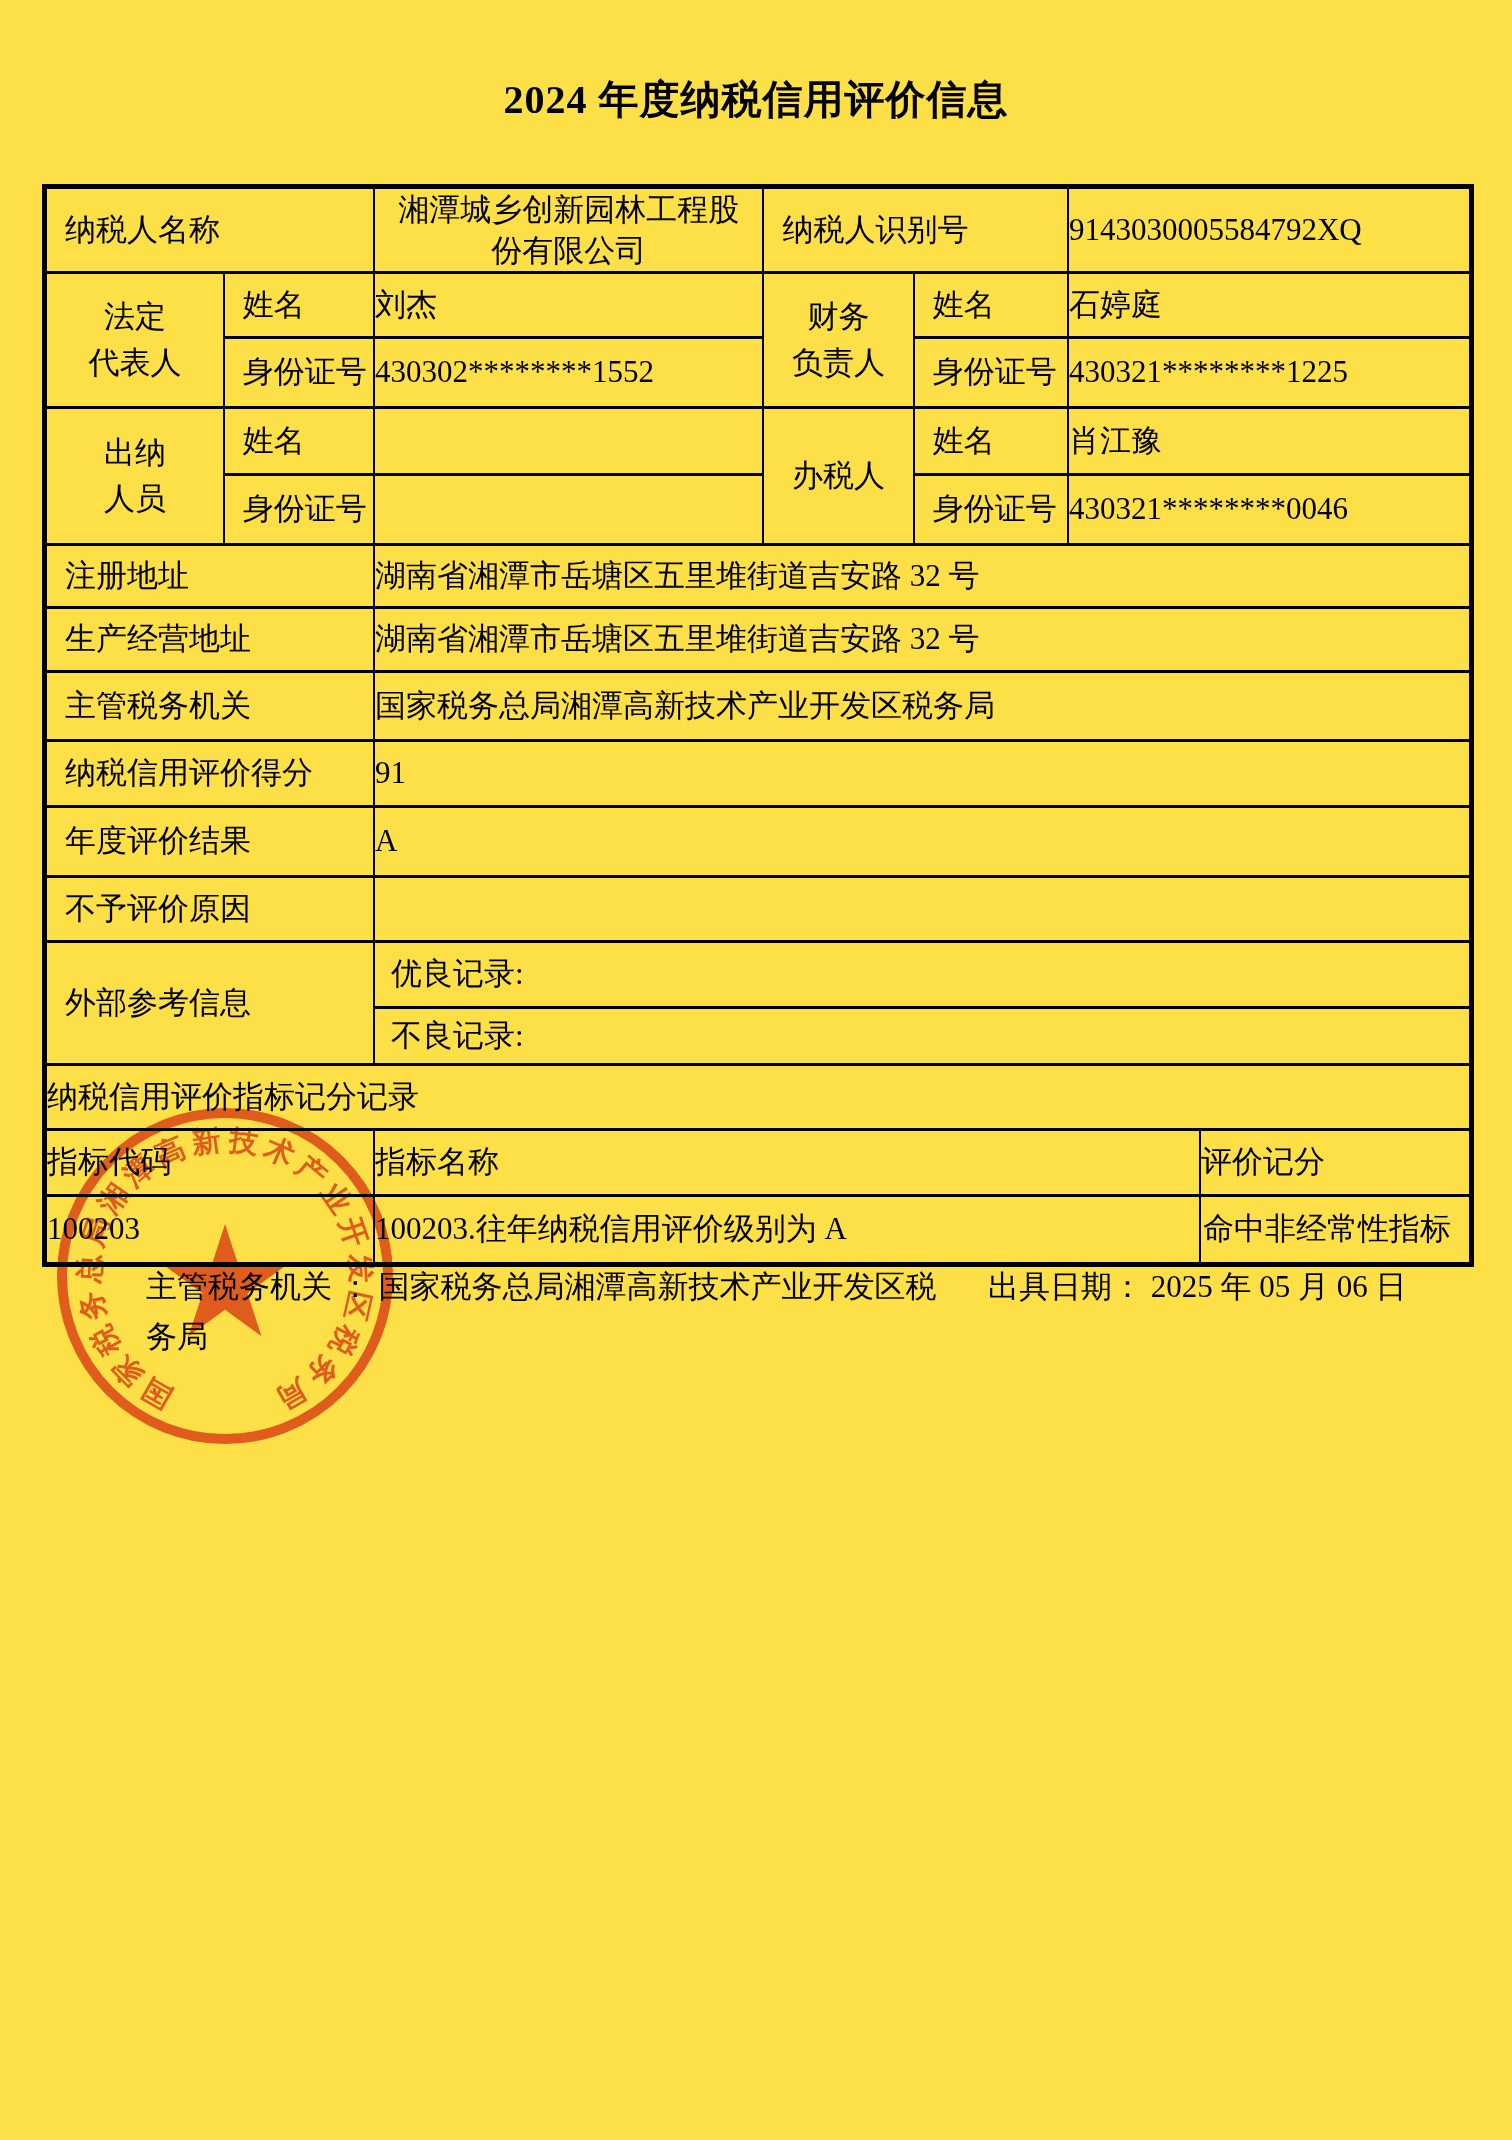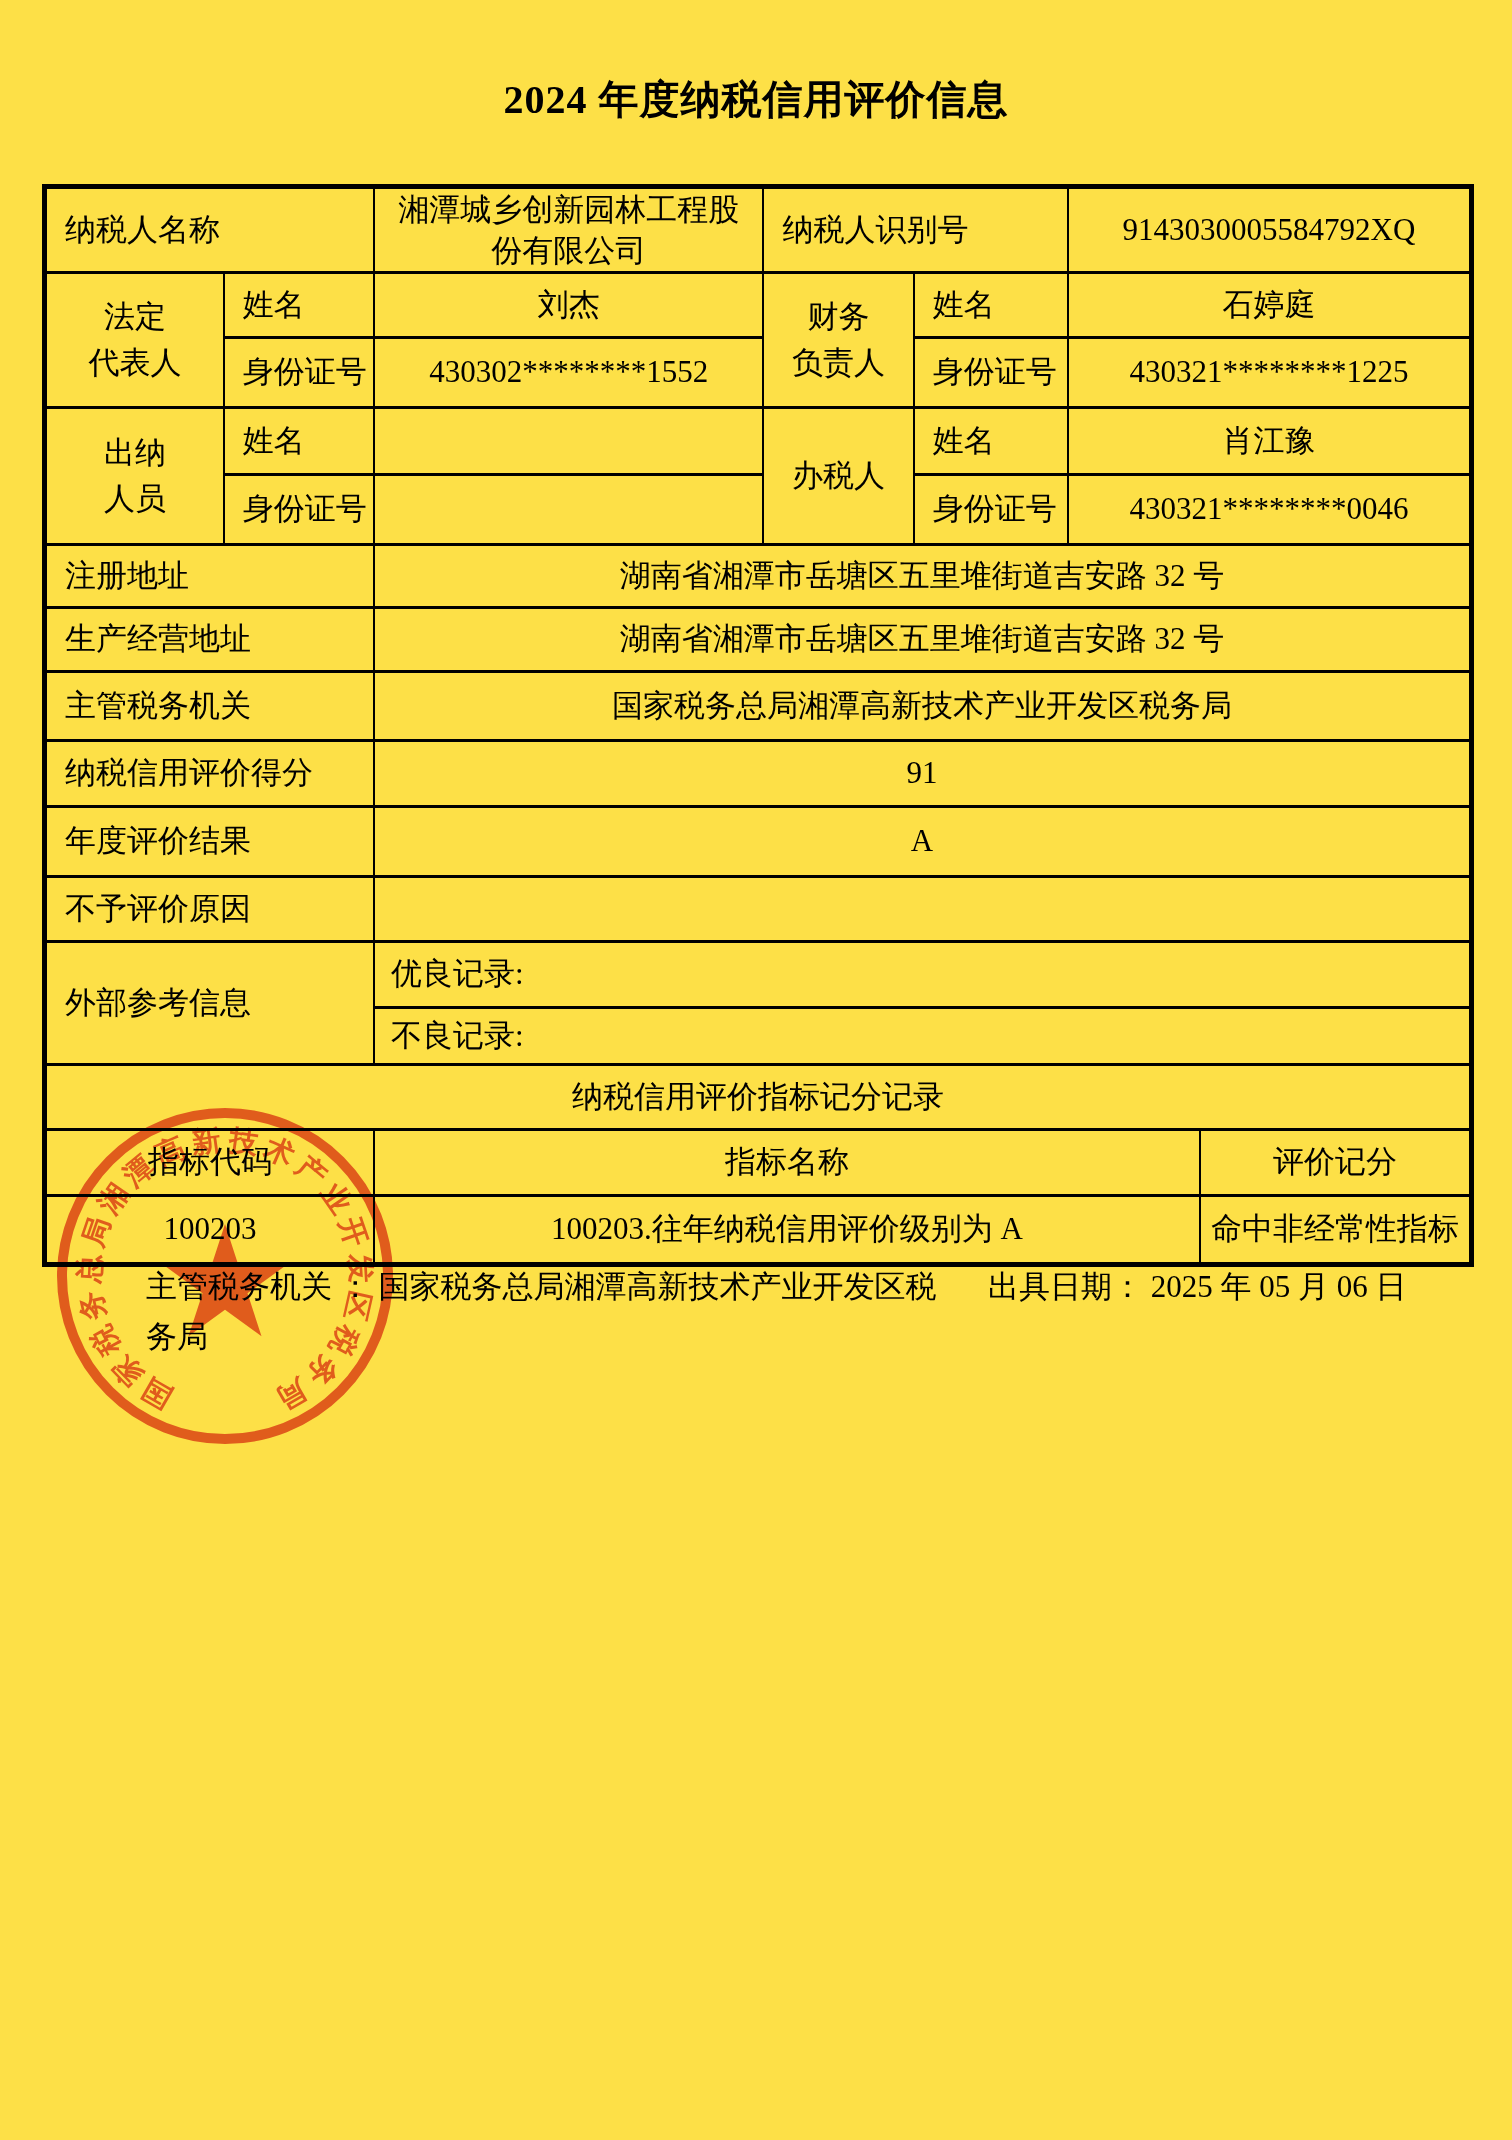--- a/index.html
+++ b/index.html
@@ -6,21 +6,21 @@
   body{width:1512px;height:2140px;position:relative;overflow:hidden;
        font-family:"Liberation Serif","DejaVu Serif",serif;color:#000;}
   .page{position:absolute;inset:0;background:#fde047;}
   .title{position:absolute;top:72px;left:0;width:100%;text-align:center;
          font-size:40px;font-weight:bold;letter-spacing:1px;}
   table.doc{position:absolute;left:42px;top:175px;width:1432px;
             border-collapse:collapse;table-layout:fixed;border:5px solid #000;margin-top:9px;}
   td{border:solid #000;border-width:3px 2px;font-size:31px;line-height:1.3;
      padding:0;vertical-align:middle;word-break:break-all;}
   td.lbl{text-align:left;padding-left:18px;}
-  td.ctr{text-align:center;}
+  td.ctr{}
   td.grp{text-align:center;white-space:pre-line;line-height:1.5;}
   td.wrapv{text-align:center;padding:0 16px;line-height:41px;}
   td.recl{text-align:left;padding-left:16px;}
   .footer-line{position:absolute;left:146px;top:1262px;width:815px;
                font-size:31px;line-height:50px;word-break:break-all;}
   .footer-date{position:absolute;left:988px;top:1262px;font-size:31px;line-height:50px;}
   .seal{position:absolute;left:52px;top:1102px;width:346px;height:348px;
         mix-blend-mode:multiply;opacity:0.85;}
   .seal svg{width:100%;height:100%;}
   .seal text{font-family:"Liberation Serif","DejaVu Serif",serif;font-weight:bold;}

